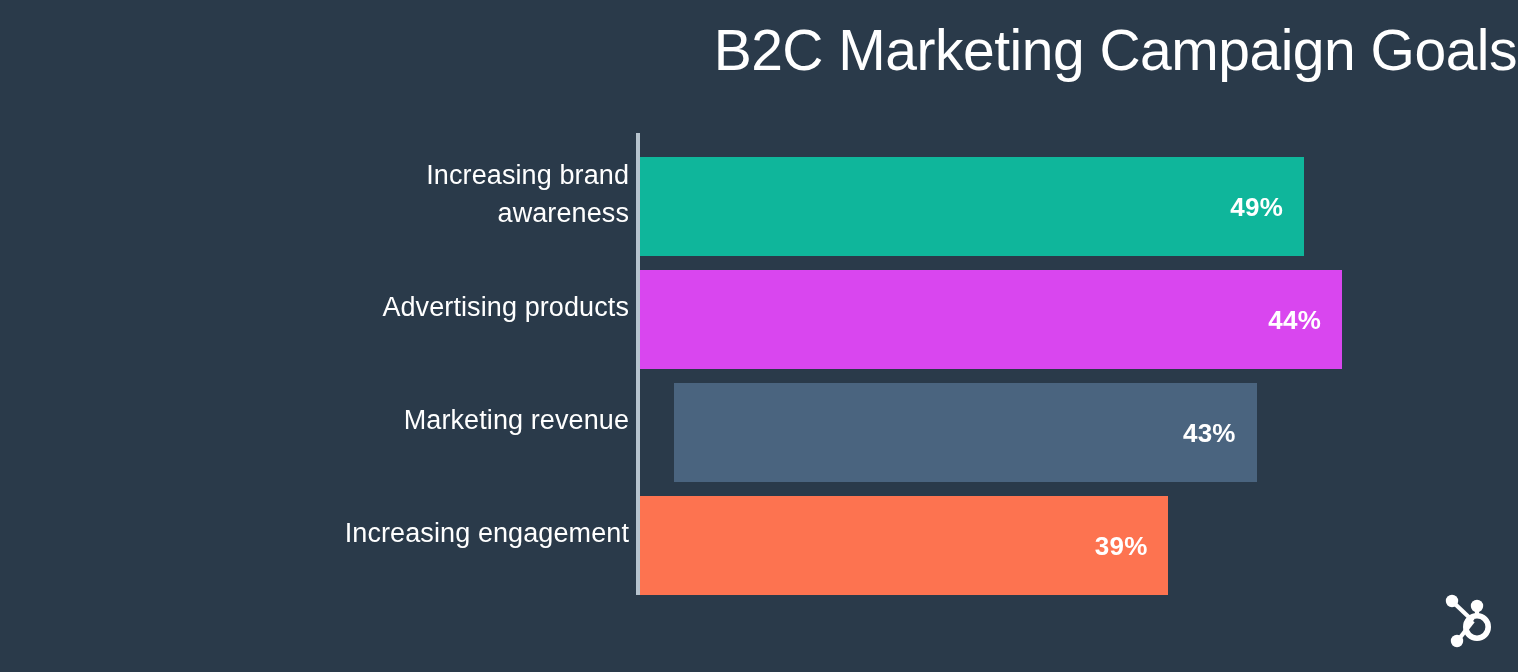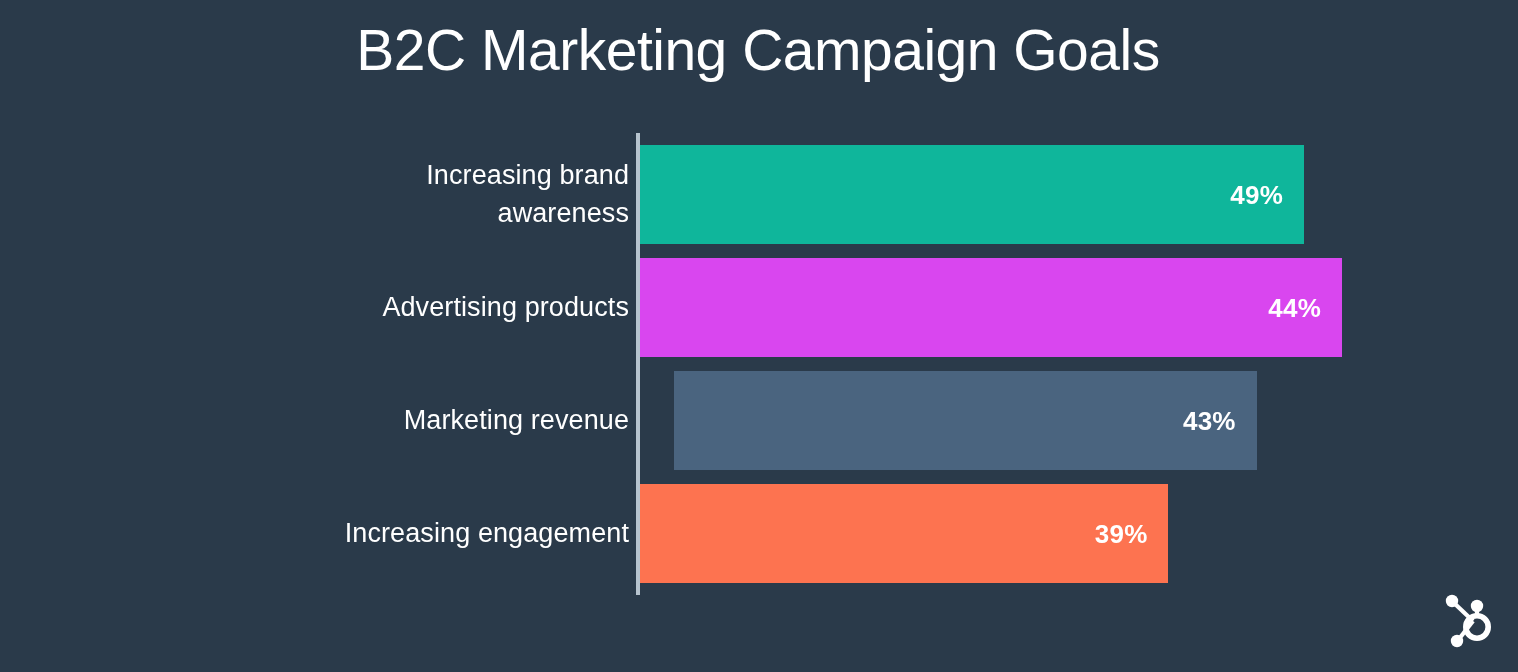--- a/index.html
+++ b/index.html
@@ -17,21 +17,21 @@
   #chart-root {
     position: absolute;
     inset: 0;
     background: #2a3a4a;
   }
   .chart-title {
     position: absolute;
     top: 22px;
     left: 0;
     width: 1518px;
-    text-align: center;
+    text-align: right;
     color: #ffffff;
     font-size: 57px;
     font-weight: 400;
     letter-spacing: -0.5px;
     line-height: 1.0;
     white-space: nowrap;
     
     transform: translateX(-1px);
   }
   
@@ -58,21 +58,21 @@
     height: 450px;
   }
   .bar-row {
     position: absolute;
     left: 0;
     height: 99px;
   }
   .bar {
     position: absolute;
     left: 0;
-    top: 0;
+    top: 12px;
     height: 99px;
     display: flex;
     align-items: center;
     justify-content: flex-end;
     box-sizing: border-box;
     padding-right: 21px;
   }
   .bar-value {
     color: #ffffff;
     font-size: 26px;

